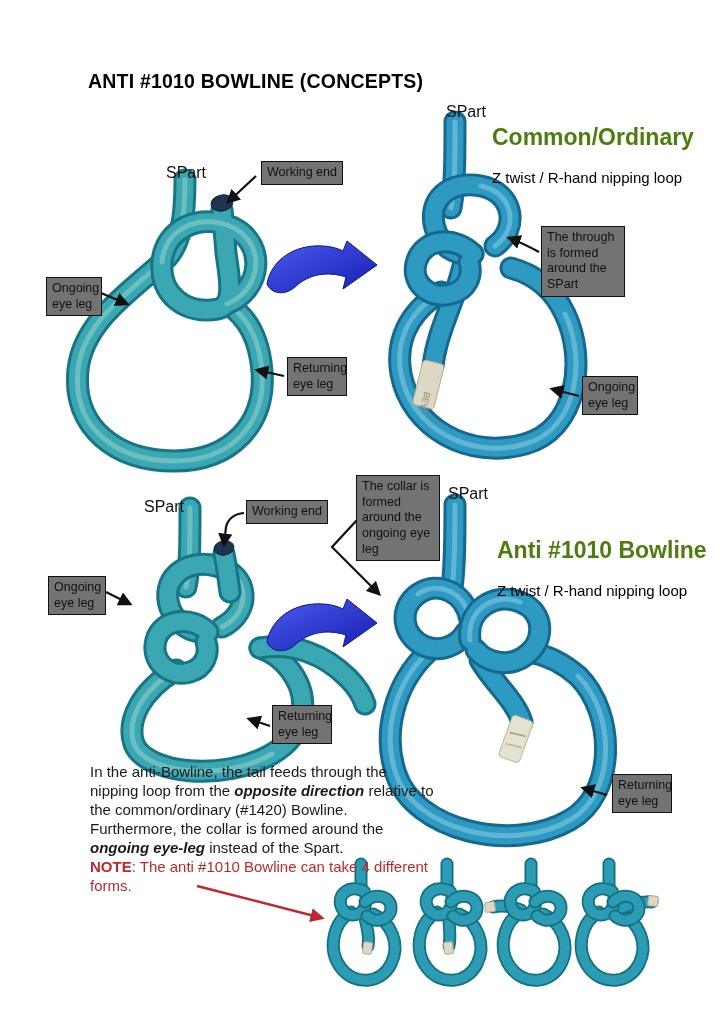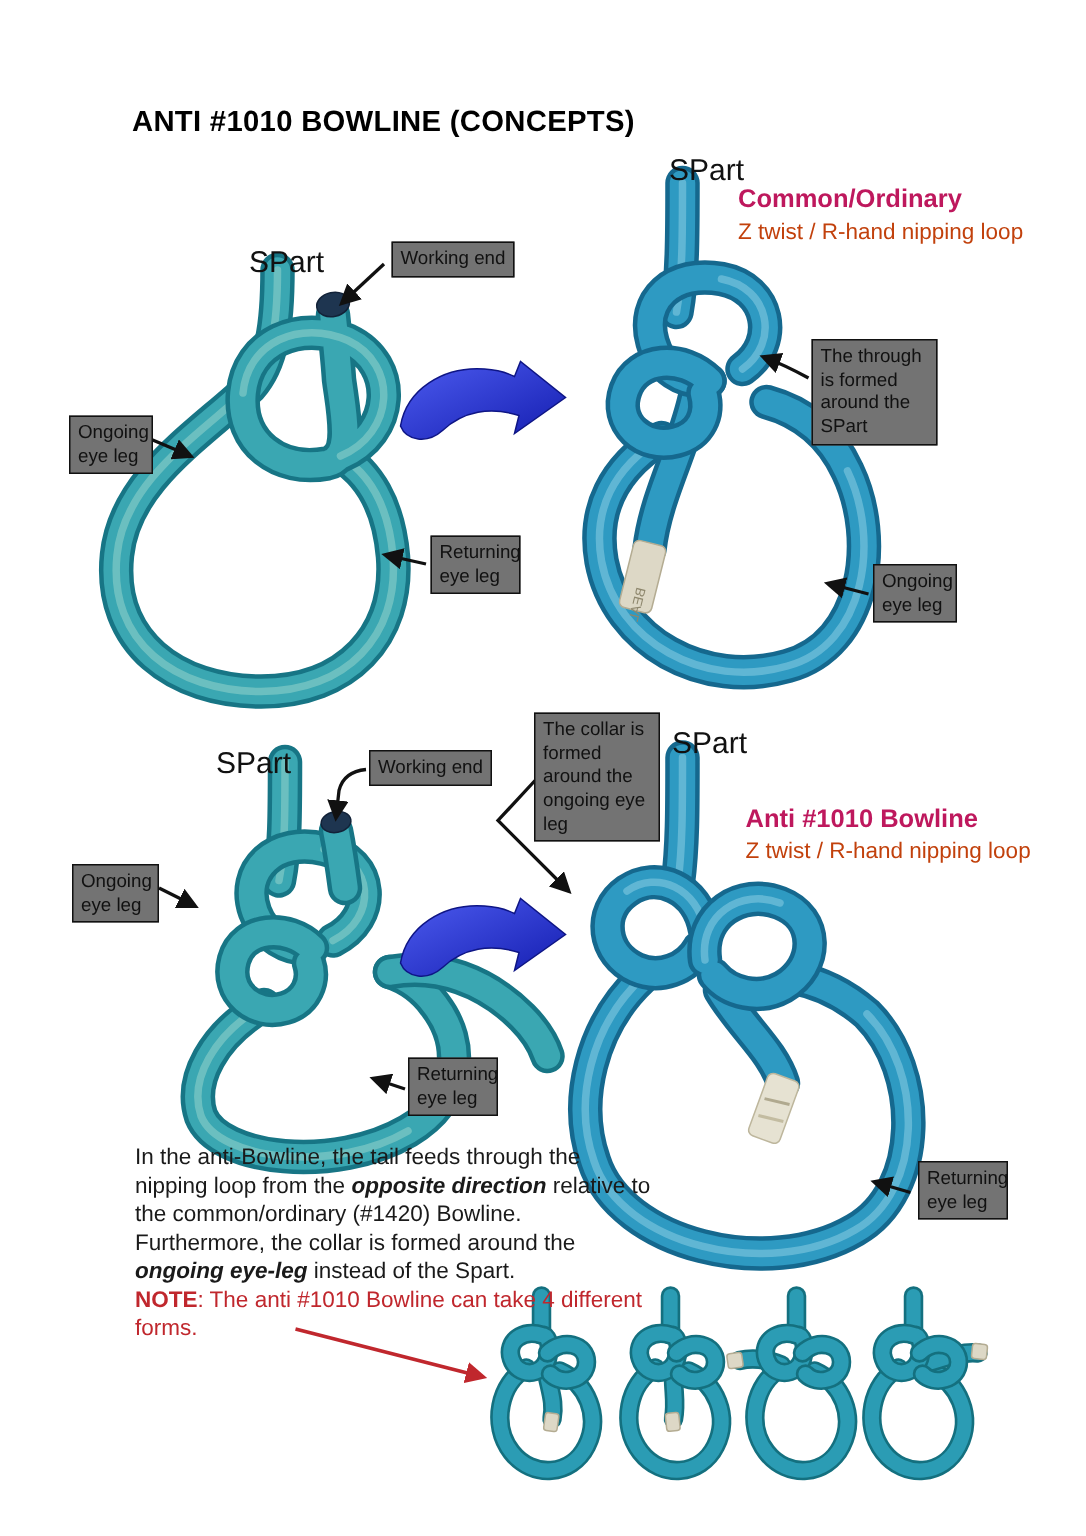--- a/index.html
+++ b/index.html
@@ -2,28 +2,28 @@
 <html><head>
 <meta charset="utf-8">
 <style>
   html,body{margin:0;padding:0;background:#ffffff;}
   .page{
     position:relative;width:724px;height:1024px;background:#ffffff;overflow:hidden;
     font-family:"Liberation Sans",sans-serif;color:#1a1a1a;
   }
   .abs{position:absolute;}
   .doc-title{left:88px;top:70px;font-size:19.5px;font-weight:700;letter-spacing:.2px;color:#000;z-index:6;}
-  .free-lbl{font-size:20px;color:#111;z-index:6;}
+  .free-lbl{font-size:16px;color:#111;z-index:6;}
   .lbl-box{
     border:1.6px solid #111;background:#737373;padding:3px 5px;
     font-size:12.5px;line-height:1.25;color:#111;z-index:6;
   }
   .fig-head{z-index:6;}
-  .fig-head .h1{font-size:17px;font-weight:700;line-height:1.22;color:#be185d;}
-  .fig-head .h2{font-size:15px;line-height:1.3;color:#c2410c;margin-top:1px;}
+  .fig-head .h1{font-size:23px;font-weight:700;line-height:1.22;color:#4d7c0f;}
+  .fig-head .h2{font-size:15px;line-height:1.3;color:#000000;margin-top:17px;}
   .para{left:90px;top:762px;width:344px;font-size:15px;line-height:19px;color:#1a1a1a;z-index:6;}
   .para .em{font-weight:700;font-style:italic;}
   .note-line{color:#c0272d;margin-top:0px;}
   .note-strong{font-weight:700;}
   svg.knot{position:absolute;z-index:1;overflow:visible;}
   svg.bluearrow{position:absolute;z-index:3;overflow:visible;}
   svg.overlay{position:absolute;left:0;top:0;z-index:5;pointer-events:none;}
   
   .rope-o{fill:none;stroke:#15688e;stroke-width:23;stroke-linecap:round;}
   .rope-b{fill:none;stroke:#2e9ac2;stroke-width:17;stroke-linecap:round;}

